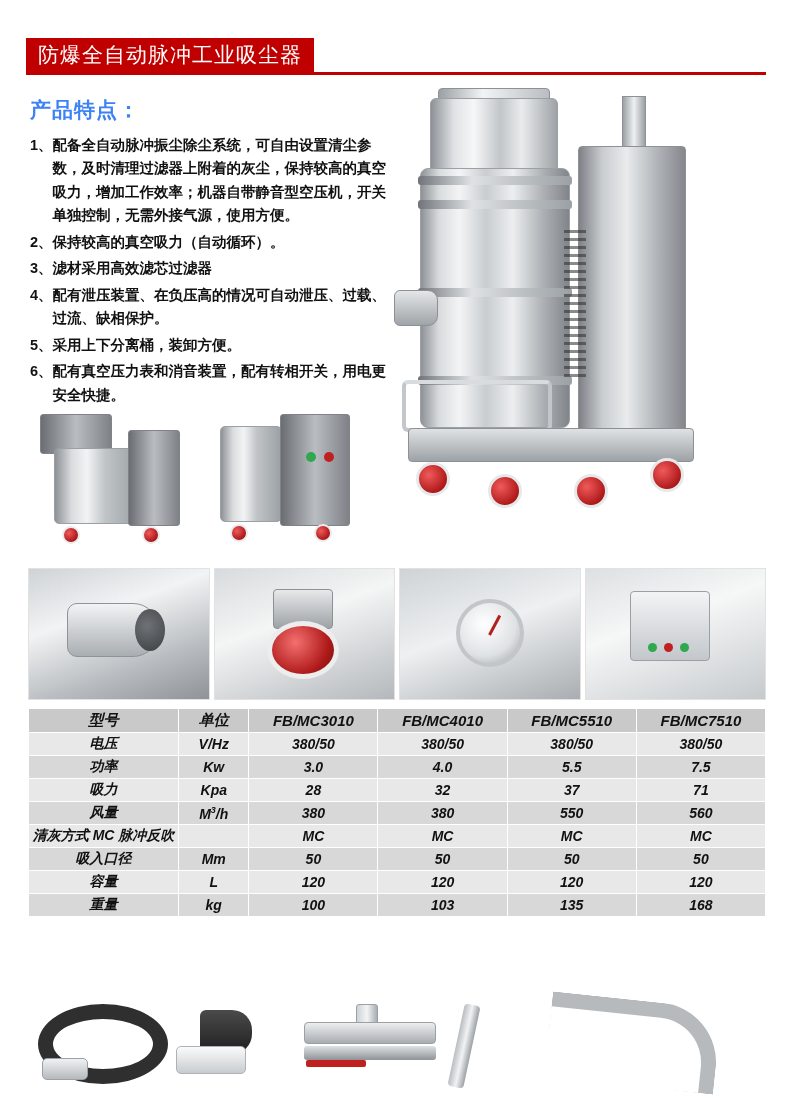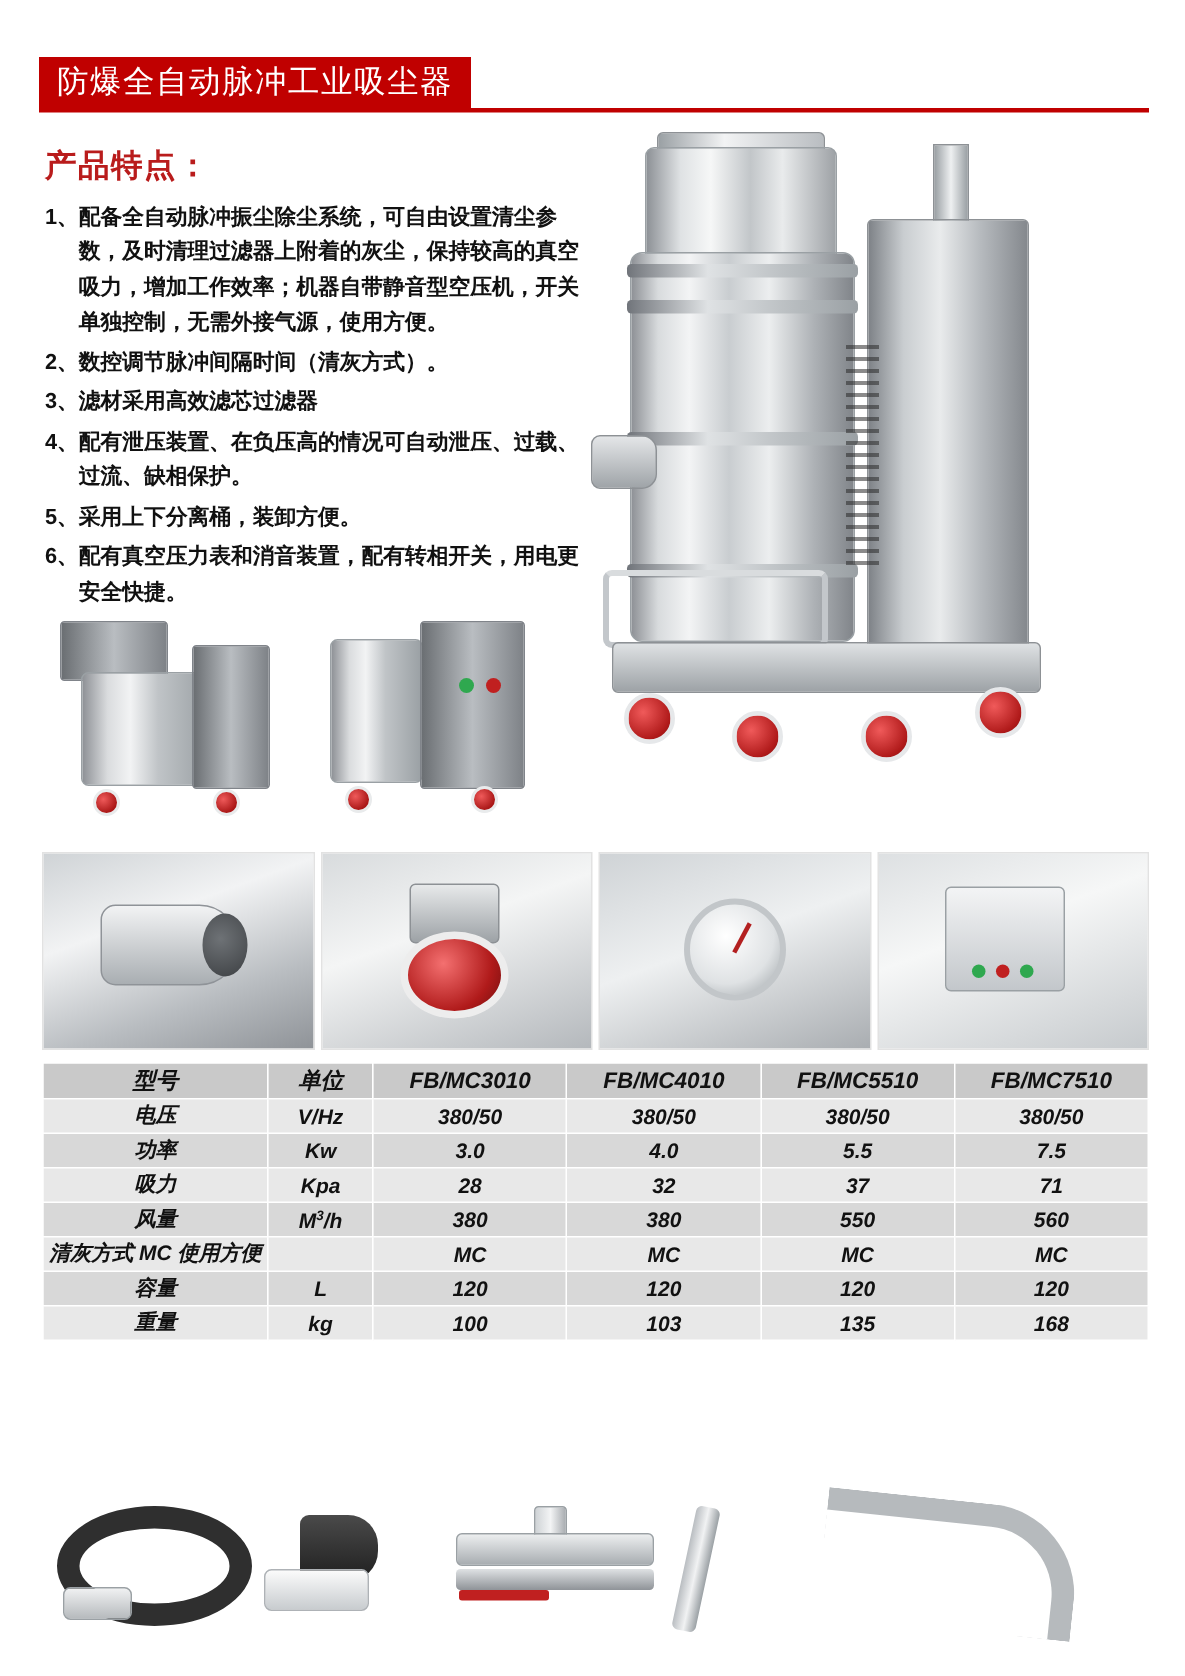--- a/index.html
+++ b/index.html
@@ -40,21 +40,21 @@
     line-height: 1;
   }
 
   
   .features {
     position: absolute;
     left: 30px; top: 96px;
     width: 360px;
   }
   .features-title {
-    color: #b91c1c;
+    color: #3b82f6;
     font-size: 21px;
     font-weight: bold;
     margin-bottom: 10px;
     letter-spacing: 1px;
   }
   .feature-item {
     display: flex;
     font-size: 14.5px;
     color: #111111;
     line-height: 1.62;
@@ -400,21 +400,21 @@
 
   <div class="features">
     <div class="features-title">产品特点：</div>
 
     <div class="feature-item">
       <span class="feature-num">1、</span>
       <span class="feature-text">配备全自动脉冲振尘除尘系统，可自由设置清尘参数，及时清理过滤器上附着的灰尘，保持较高的真空吸力，增加工作效率；机器自带静音型空压机，开关单独控制，无需外接气源，使用方便。</span>
     </div>
     <div class="feature-item">
       <span class="feature-num">2、</span>
-      <span class="feature-text">数控调节脉冲间隔时间（清灰方式）。</span>
+      <span class="feature-text">保持较高的真空吸力（自动循环）。</span>
     </div>
     <div class="feature-item">
       <span class="feature-num">3、</span>
       <span class="feature-text">滤材采用高效滤芯过滤器</span>
     </div>
     <div class="feature-item">
       <span class="feature-num">4、</span>
       <span class="feature-text">配有泄压装置、在负压高的情况可自动泄压、过载、过流、缺相保护。</span>
     </div>
     <div class="feature-item">
@@ -526,26 +526,34 @@
           <td>
             <span>风量</span>
           </td>
           <td>M<sup>3</sup>/h</td>
           <td>380</td>
           <td>380</td>
           <td>550</td>
           <td>560</td>
         </tr>
         <tr>
-          <td>清灰方式  MC 使用方便</td>
+          <td>清灰方式  MC 脉冲反吹</td>
           <td></td>
           <td>MC</td>
           <td>MC</td>
           <td>MC</td>
           <td>MC</td>
+        </tr>
+        <tr>
+          <td>吸入口径</td>
+          <td>Mm</td>
+          <td>50</td>
+          <td>50</td>
+          <td>50</td>
+          <td>50</td>
         </tr>
         <tr>
           <td>容量</td>
           <td>L</td>
           <td>120</td>
           <td>120</td>
           <td>120</td>
           <td>120</td>
         </tr>
         <tr>

